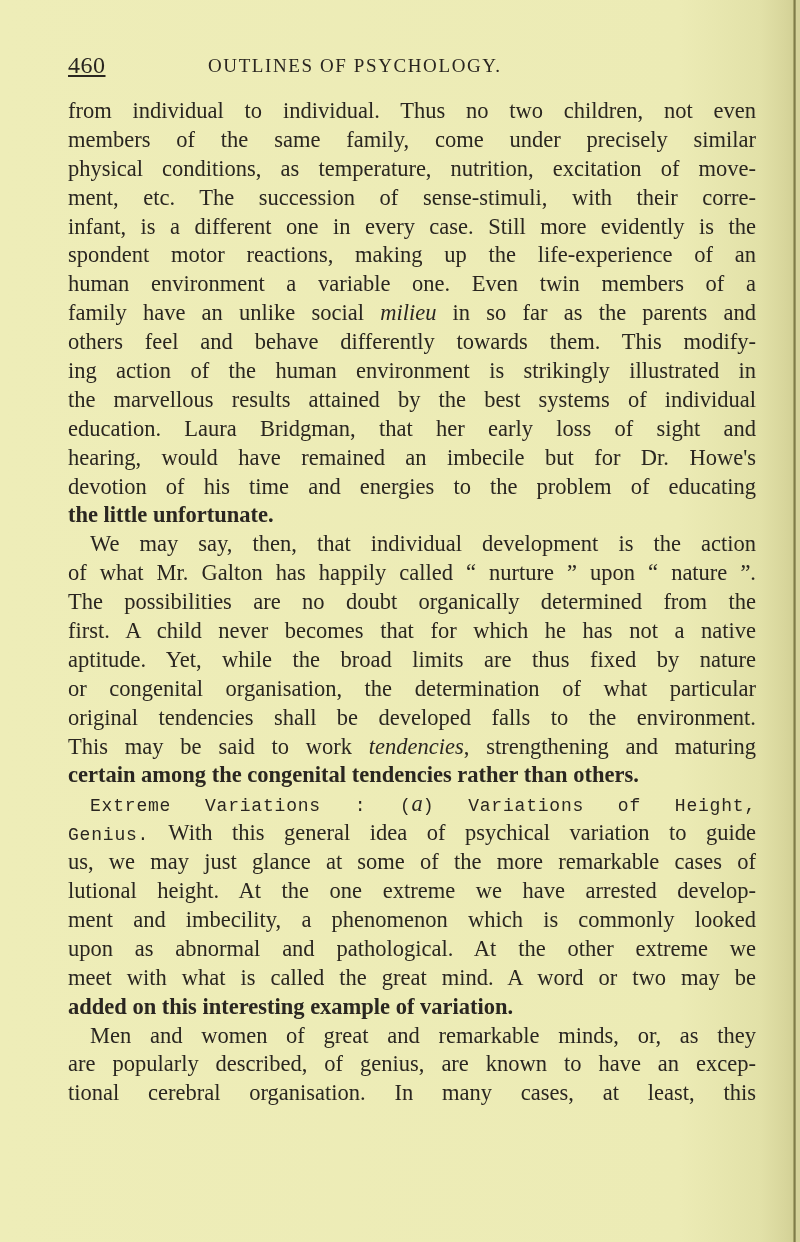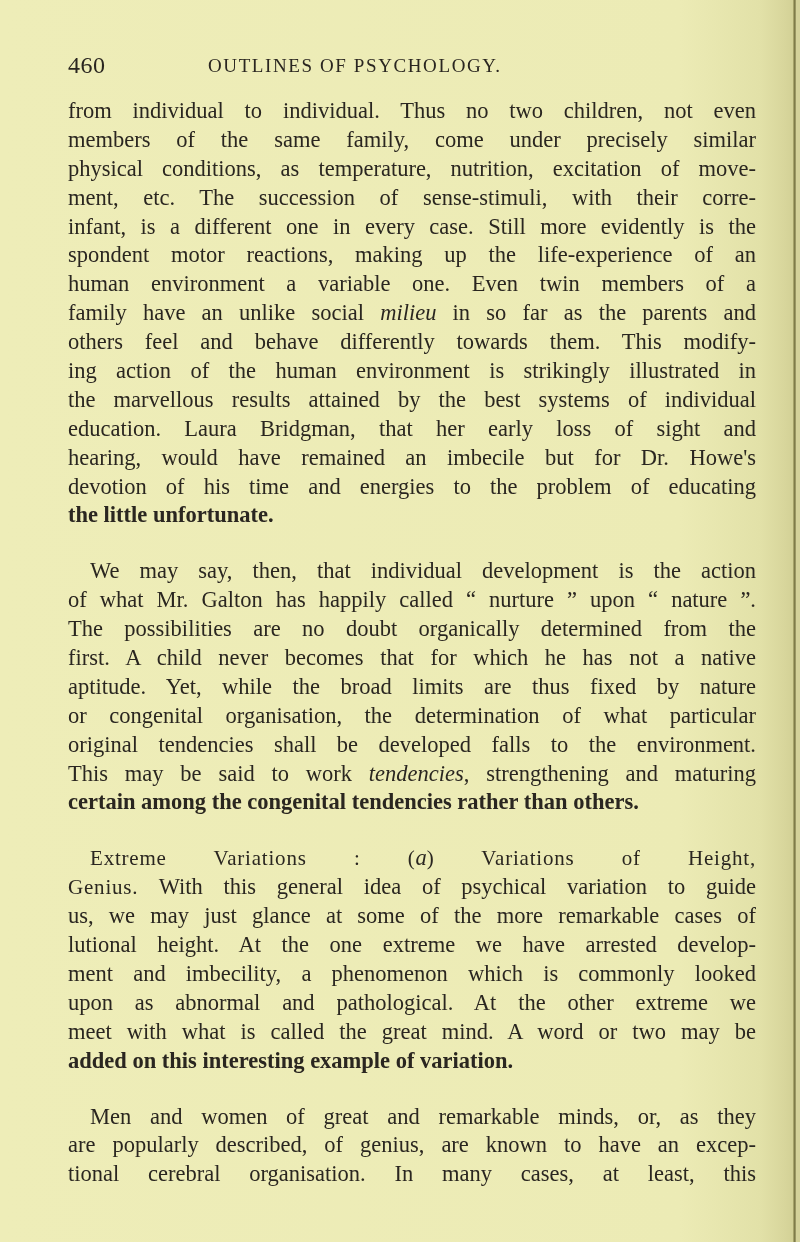--- a/index.html
+++ b/index.html
@@ -20,39 +20,39 @@
   }
   .edge-shade {
     position: absolute; top: 0; bottom: 0; left: 796px; width: 4px;
     background: #d4d29a;
   }
   .header {
     position: absolute; top: 52px; left: 68px; width: 690px; height: 30px;
   }
   .page-num {
     position: absolute; left: 0; top: 0;
-    font-size: 24px; letter-spacing: 0.5px;
+    font-size: 24px; letter-spacing: 0.5px; text-decoration: underline;
   }
   .running-head {
     position: absolute; left: 140px; top: 3px;
     font-size: 19px; letter-spacing: 1.6px;
   }
   .text-block {
     position: absolute; left: 68px; top: 97px; width: 688px;
   }
   .line {
     height: 28.9px; line-height: 28.9px;
     font-size: 22.5px;
     white-space: nowrap;
     text-align: justify; text-align-last: justify;
   }
   .line.last { text-align-last: left; font-weight: bold; }
-  .line.indent { padding-left: 22px; margin-top: 27px; }
+  .line.indent { padding-left: 22px; }
   .it { font-style: italic; }
-  .sans { font-family: Liberation Serif, serif; font-size: 21px; letter-spacing: 0.8px; }
+  .sans { font-family: Liberation Mono, monospace; font-size: 18px; letter-spacing: 0.8px; }
 </style>
 </head>
 <body>
 
 <div class="page-bg"></div>
 <div class="edge-line"></div>
 <div class="edge-shade"></div>
 
 <div class="header">
   <span class="page-num">460</span>

